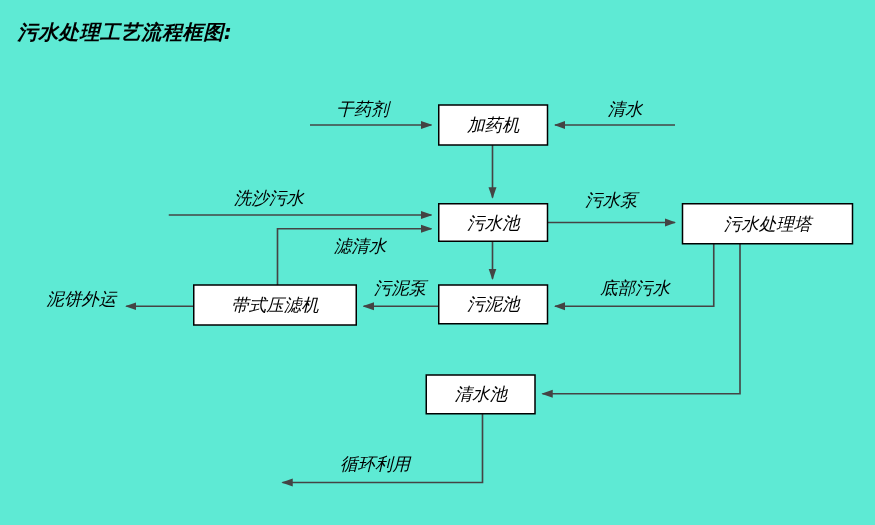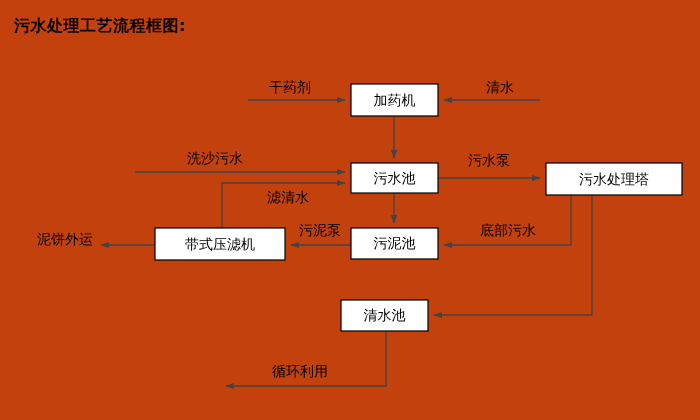--- a/index.html
+++ b/index.html
@@ -11,21 +11,22 @@
     width: 700px;
     height: 420px;
     font-family: "DejaVu Sans", "Liberation Sans", sans-serif;
     overflow: hidden;
     position: relative;
   }
   #diagram-root {
     position: relative;
     width: 700px;
     height: 420px;
-    background: #c2410c;
+    background: #5eead4;
+    font-style: italic;
   }
   .page-title {
     position: absolute;
     left: 14px;
     top: 16px;
     font-size: 16px;
     font-weight: bold;
     color: #000000;
     letter-spacing: 0.5px;
     white-space: nowrap;

